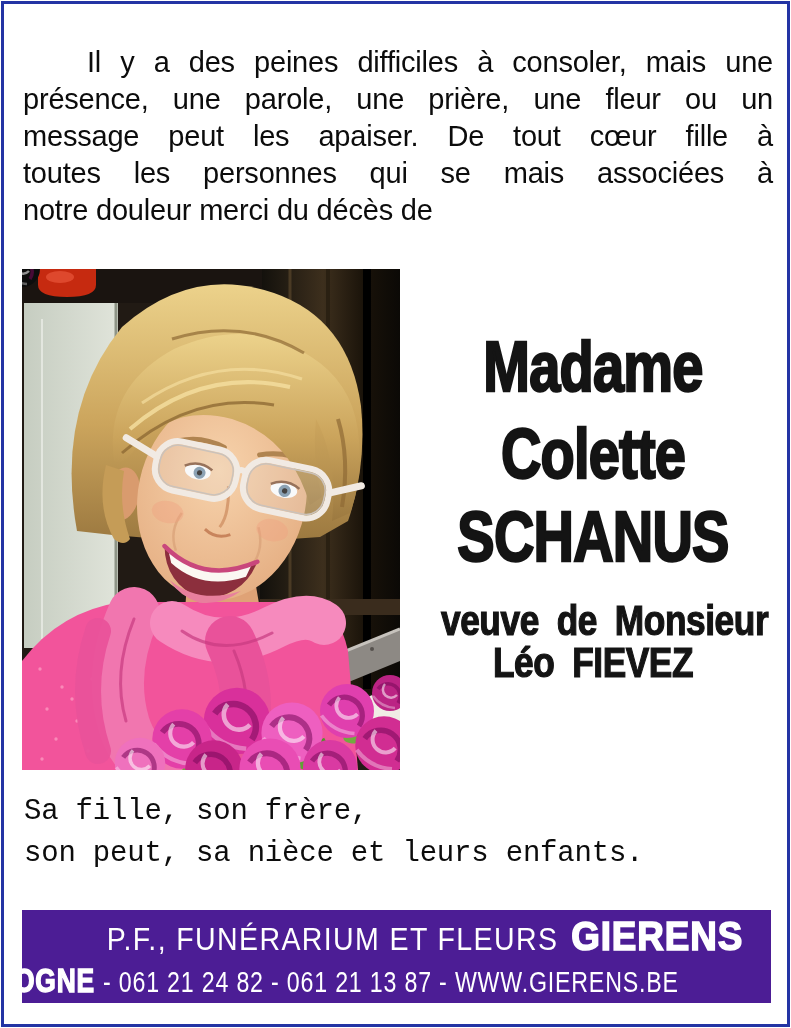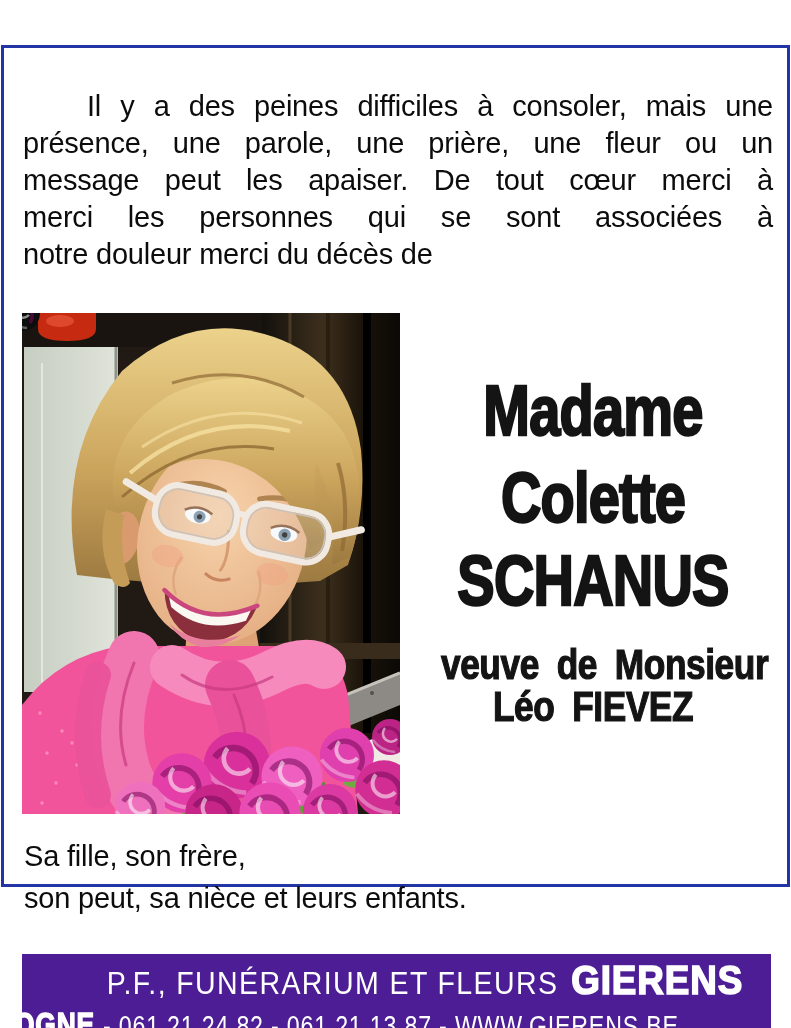--- a/index.html
+++ b/index.html
@@ -1,37 +1,37 @@
 <!DOCTYPE html>
 <html><head>
 <meta charset="utf-8">
 <style>
   html,body{margin:0;padding:0;background:#ffffff;}
   body{width:791px;height:1028px;position:relative;font-family:"Liberation Sans",sans-serif;color:#0d0d0d;overflow:hidden;}
-  .page{position:absolute;left:1px;top:1px;width:789px;height:842px;box-sizing:border-box;border:3px solid #2334a4;background:#ffffff;margin-top:44px;}
+  .page{position:absolute;left:1px;top:1px;width:789px;height:1026px;box-sizing:border-box;border:3px solid #2334a4;background:#ffffff;}
 
   
   .intro{position:absolute;left:19px;top:40px;width:750px;}
   .intro .ln{font-size:29px;line-height:37px;letter-spacing:-0.2px;text-align:justify;text-align-last:justify;white-space:normal;color:#0c0c0c;}
   .intro .ln.first{text-indent:64px;}
   .intro .ln.last{text-align-last:left;}
 
   
   .photo{position:absolute;left:18px;top:265px;width:378px;height:501px;overflow:hidden;background:#211a14;}
   .photo svg{display:block;width:100%;height:100%;}
 
   
   .names{position:absolute;left:408px;top:322px;width:362px;height:400px;color:#141414;}
   .names .big{position:absolute;left:0;width:100%;text-align:center;font-weight:700;font-size:70px;line-height:70px;letter-spacing:-1px;transform:scaleX(0.8);transform-origin:50% 50%;-webkit-text-stroke:2.4px #141414;white-space:nowrap;}
   .names .sub{position:absolute;left:0;width:100%;text-align:center;font-weight:700;font-size:42px;line-height:42px;letter-spacing:-0.5px;word-spacing:10px;transform:scaleX(0.84);transform-origin:50% 50%;-webkit-text-stroke:1.2px #141414;white-space:nowrap;}
   .names .t1{top:6px;} .names .t2{top:93px;} .names .t3{top:176px;}
   .names .t4{top:274px;} .names .t5{top:316px;}
 
   
-  .family{position:absolute;left:20px;top:787px;width:740px;}
+  .family{position:absolute;left:20px;top:787px;width:740px;font-family:Liberation Mono, monospace;}
   .family .ln{font-size:29px;line-height:42px;letter-spacing:-0.2px;color:#0c0c0c;}
 
   
   .ref{position:absolute;right:21px;top:878px;font-size:26px;line-height:26px;letter-spacing:0.5px;color:#151515;}
 
   
   .banner{position:absolute;left:18px;top:906px;width:749px;height:93px;background:#4c1d95;color:#ffffff;display:flex;flex-direction:column;justify-content:center;align-items:flex-end;gap:3px;overflow:hidden;}
   .banner .row{display:flex;align-items:baseline;white-space:nowrap;}
   .banner .r1{gap:14px;transform:scaleX(0.92);}
   .banner .r2{gap:10px;transform:scaleX(0.80);}
@@ -41,22 +41,22 @@
   .fh-contact{font-size:29px;font-weight:400;letter-spacing:1px;}
 </style>
 </head>
 <body>
 
 <div class="page">
 
   <div class="intro">
     <div class="ln first">Il y a des peines difficiles à consoler, mais une</div>
     <div class="ln">présence, une parole, une prière, une fleur ou un</div>
-    <div class="ln">message peut les apaiser. De tout cœur merci à</div>
-    <div class="ln">merci les personnes qui se sont associées à</div>
+    <div class="ln">message peut les apaiser. De tout cœur fille à</div>
+    <div class="ln">toutes les personnes qui se mais associées à</div>
     <div class="ln last">notre douleur merci du décès de</div>
   </div>
 
   <div class="photo" role="img" aria-label="Smiling woman with short blonde hair, clear glasses, bright pink scarf and top, holding pink roses">
     <svg viewBox="0 0 378 501" preserveAspectRatio="none">
       <defs>
         <linearGradient id="panelg" x1="0" y1="0" x2="1" y2="0">
           <stop offset="0" stop-color="#c6cdc1"></stop>
             <stop offset="1" stop-color="#e0e4da"></stop>
         </linearGradient>

